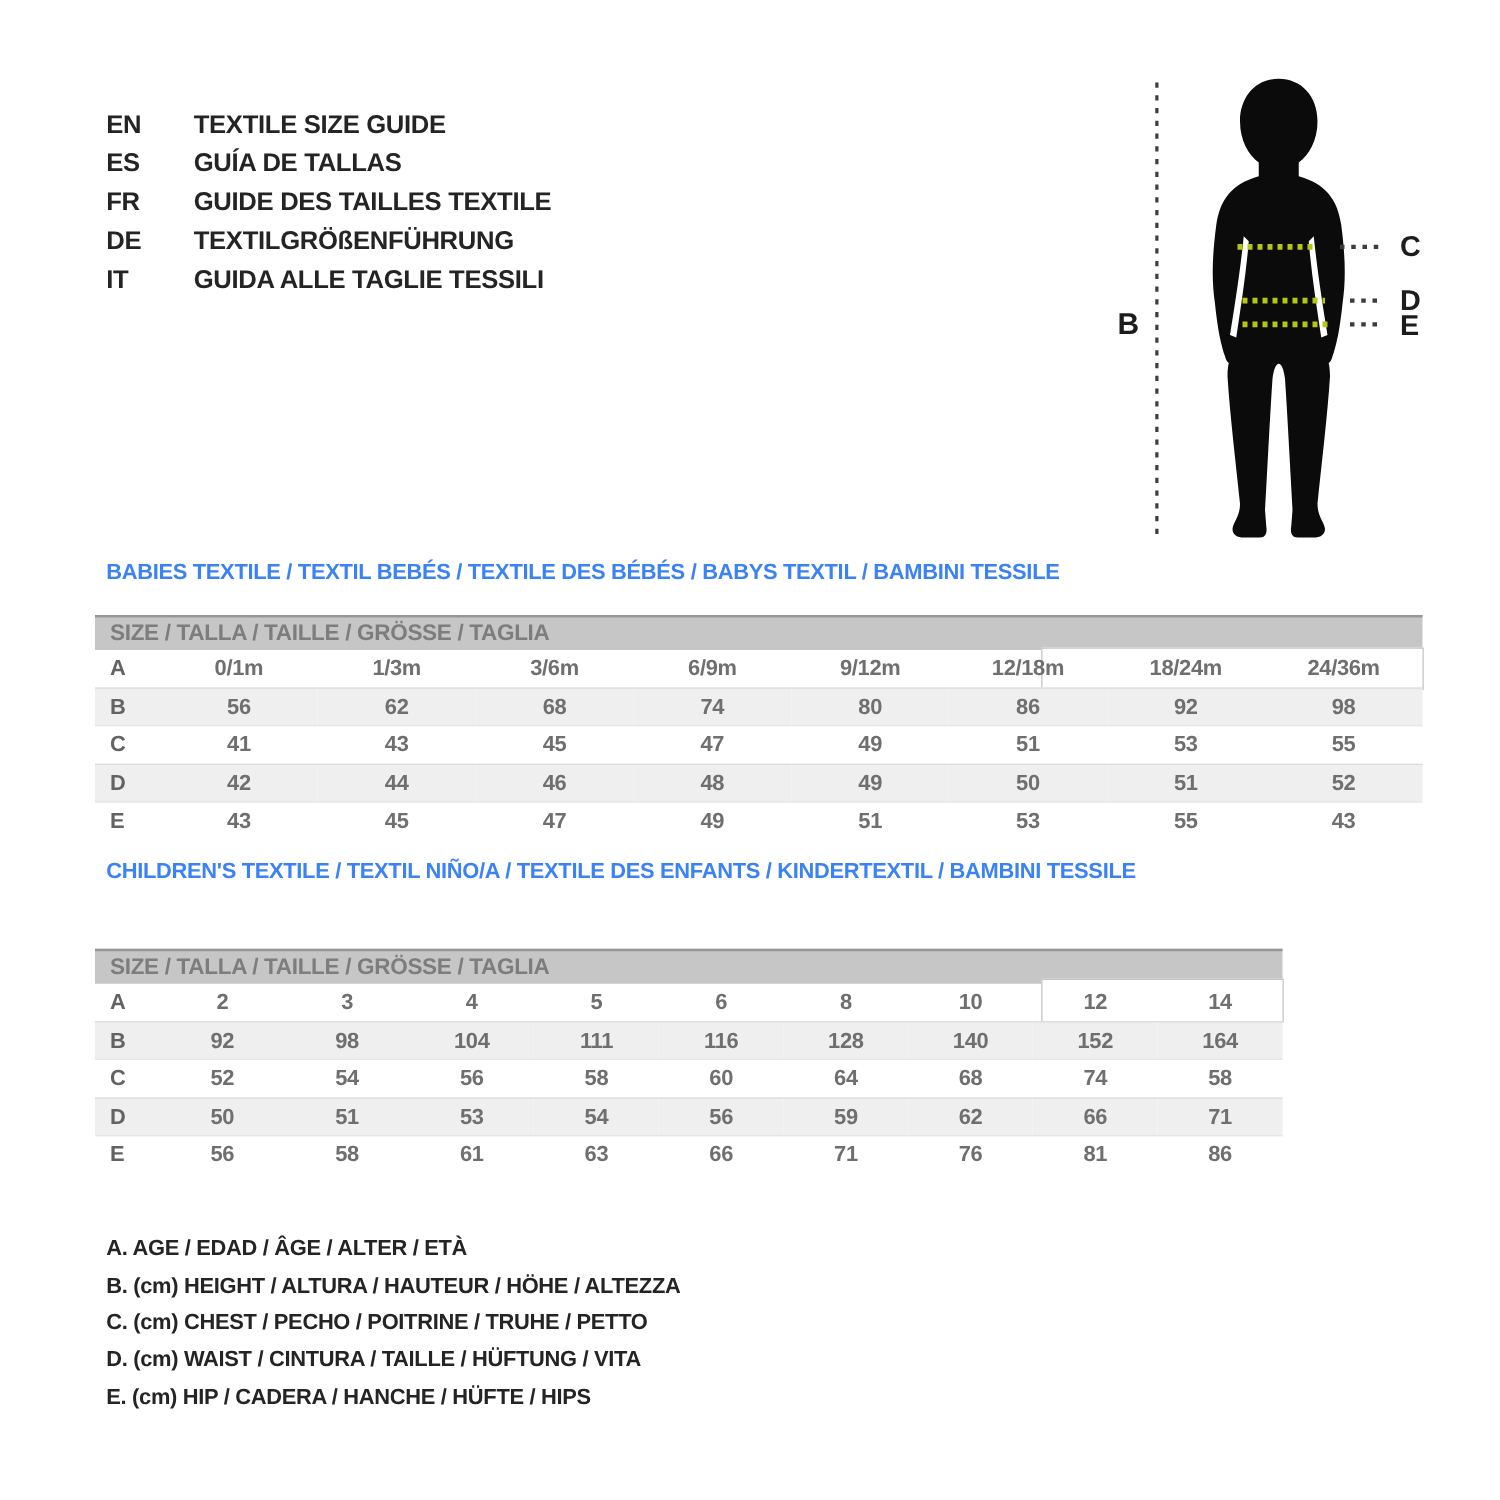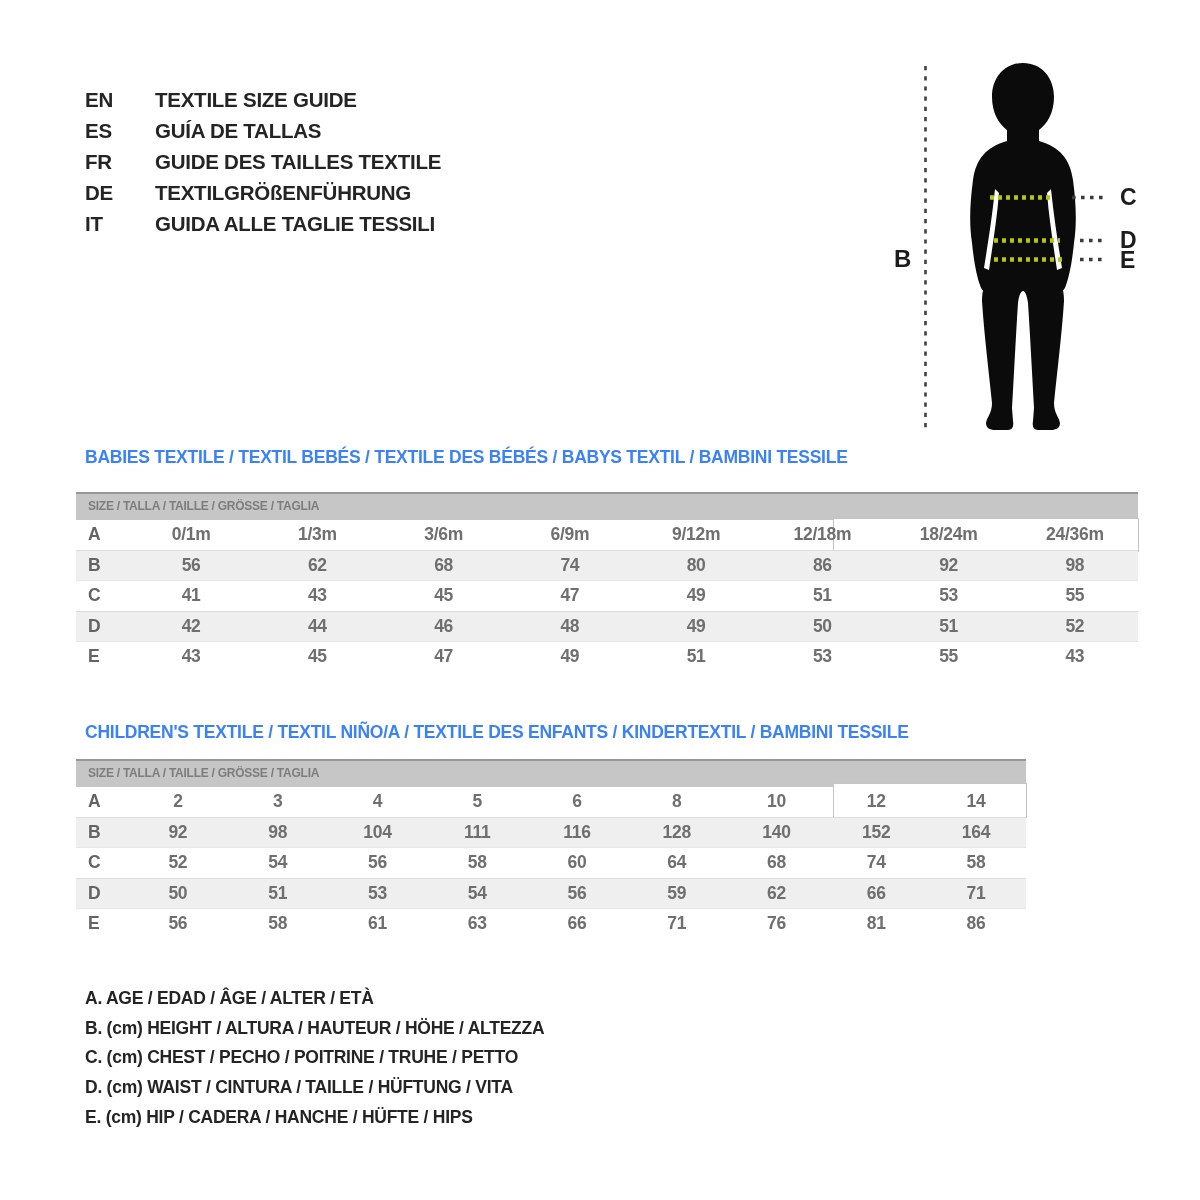--- a/index.html
+++ b/index.html
@@ -12,28 +12,28 @@
   
   .lang-block{position:absolute;left:85px;top:84px;color:#242424;}
   .lang-row{display:flex;height:31px;line-height:31px;font-size:20.5px;}
   .lang-code{width:70px;}
   .lang-title{white-space:nowrap;}
   
   .figure{position:absolute;left:880px;top:55px;width:290px;height:385px;}
   
   .section-title{position:absolute;left:85px;color:#3b82f6;font-size:17.5px;white-space:nowrap;}
   #babies-title{top:447px;}
-  #children-title{top:722px;}
+  #children-title{top:686px;}
   
   .table-wrap{position:absolute;box-sizing:border-box;}
   #babies-wrap{left:76px;top:492px;width:1062px;}
   #children-wrap{left:76px;top:759px;width:950px;}
   .size-bar{
     box-sizing:border-box;height:28px;background:#c6c6c6;border-top:2px solid #979797;
-    color:#7d7d7d;font-size:12px;line-height:25px;padding-left:12px;white-space:nowrap;
+    color:#7d7d7d;font-size:18px;line-height:25px;padding-left:12px;white-space:nowrap;
   }
   table.size-table{border-collapse:collapse;table-layout:fixed;width:100%;position:relative;}
   table.size-table td{
     height:29.5px;padding:0;text-align:center;vertical-align:middle;
     font-size:17.5px;color:#6f6f6f;line-height:1;
   }
   table.size-table td.lbl{width:40px;text-align:left;padding-left:12px;color:#636363;}
   table.size-table tr.stripe td{background:#efefef;border-top:1px solid #dcdcdc;border-bottom:1px solid #e6e6e6;}
   .hl{position:absolute;background:#ffffff;border:1px solid #c3c3c3;}
   #babies-hl{left:757px;top:26px;width:304px;height:32px;}

